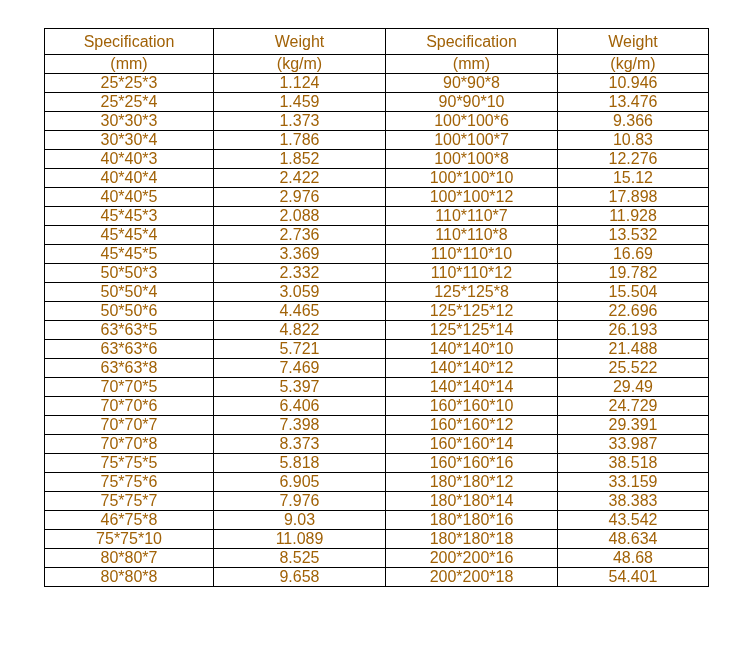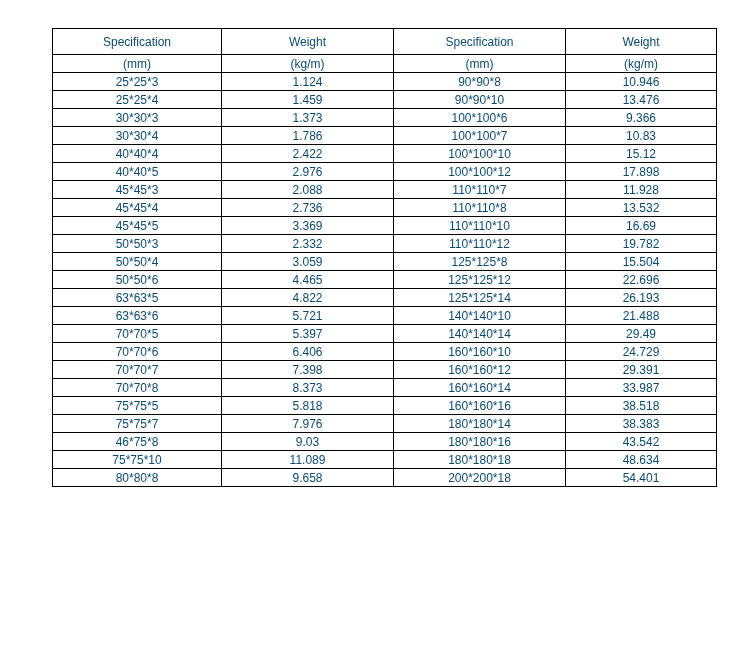--- a/index.html
+++ b/index.html
@@ -9,27 +9,27 @@
   }
   .page {
     position: relative;
     width: 750px;
     height: 654px;
     background: #ffffff;
     font-family: "Liberation Sans", sans-serif;
   }
   table.spec-table {
     position: absolute;
-    left: 52px;
+    left: 44px;
     top: 28px;
     width: 664px;
     border-collapse: collapse;
     table-layout: fixed;
-    color: #0c4a6e;
-    font-size: 12px;
+    color: #a16207;
+    font-size: 16px;
   }
   table.spec-table th,
   table.spec-table td {
     border: 1px solid #000000;
     text-align: center;
     vertical-align: middle;
     padding: 0;
     font-weight: normal;
     overflow: hidden;
     white-space: nowrap;
@@ -86,20 +86,26 @@
           <td>100*100*6</td>
           <td>9.366</td>
         </tr>
         <tr>
           <td>30*30*4</td>
           <td>1.786</td>
           <td>100*100*7</td>
           <td>10.83</td>
         </tr>
         <tr>
+          <td>40*40*3</td>
+          <td>1.852</td>
+          <td>100*100*8</td>
+          <td>12.276</td>
+        </tr>
+        <tr>
           <td>40*40*4</td>
           <td>2.422</td>
           <td>100*100*10</td>
           <td>15.12</td>
         </tr>
         <tr>
           <td>40*40*5</td>
           <td>2.976</td>
           <td>100*100*12</td>
           <td>17.898</td>
@@ -146,20 +152,26 @@
           <td>125*125*14</td>
           <td>26.193</td>
         </tr>
         <tr>
           <td>63*63*6</td>
           <td>5.721</td>
           <td>140*140*10</td>
           <td>21.488</td>
         </tr>
         <tr>
+          <td>63*63*8</td>
+          <td>7.469</td>
+          <td>140*140*12</td>
+          <td>25.522</td>
+        </tr>
+        <tr>
           <td>70*70*5</td>
           <td>5.397</td>
           <td>140*140*14</td>
           <td>29.49</td>
         </tr>
         <tr>
           <td>70*70*6</td>
           <td>6.406</td>
           <td>160*160*10</td>
           <td>24.729</td>
@@ -176,36 +188,48 @@
           <td>160*160*14</td>
           <td>33.987</td>
         </tr>
         <tr>
           <td>75*75*5</td>
           <td>5.818</td>
           <td>160*160*16</td>
           <td>38.518</td>
         </tr>
         <tr>
+          <td>75*75*6</td>
+          <td>6.905</td>
+          <td>180*180*12</td>
+          <td>33.159</td>
+        </tr>
+        <tr>
           <td>75*75*7</td>
           <td>7.976</td>
           <td>180*180*14</td>
           <td>38.383</td>
         </tr>
         <tr>
           <td>46*75*8</td>
           <td>9.03</td>
           <td>180*180*16</td>
           <td>43.542</td>
         </tr>
         <tr>
           <td>75*75*10</td>
           <td>11.089</td>
           <td>180*180*18</td>
           <td>48.634</td>
+        </tr>
+        <tr>
+          <td>80*80*7</td>
+          <td>8.525</td>
+          <td>200*200*16</td>
+          <td>48.68</td>
         </tr>
         <tr>
           <td>80*80*8</td>
           <td>9.658</td>
           <td>200*200*18</td>
           <td>54.401</td>
         </tr>
       </tbody>
   </table>
 </div>

